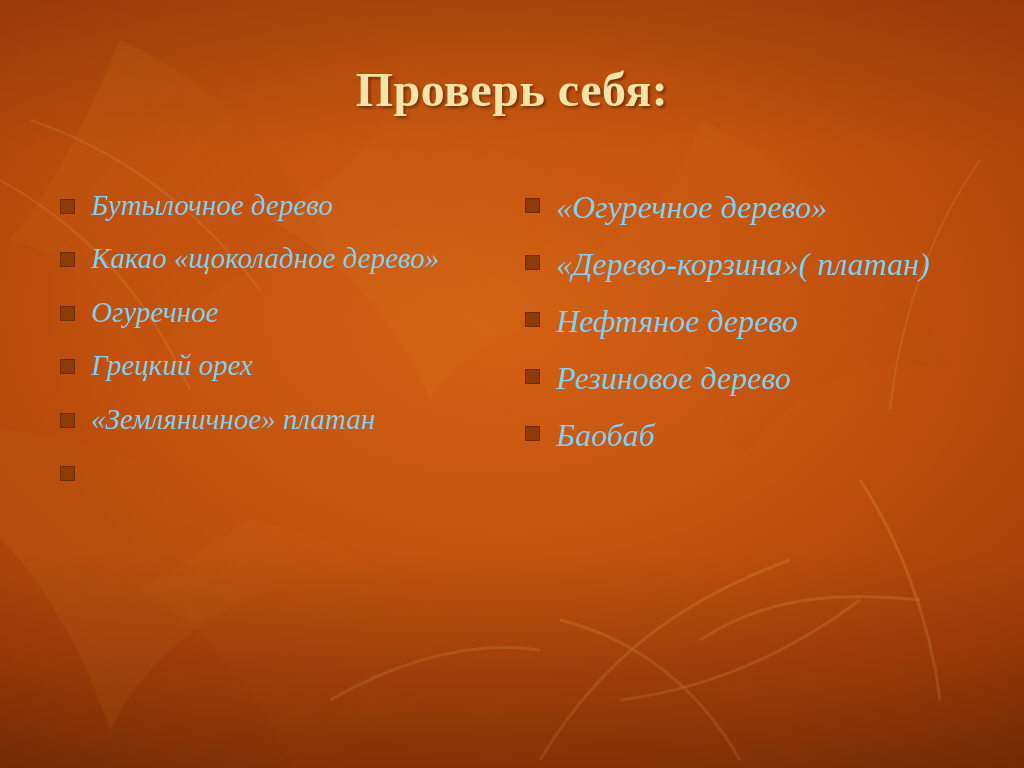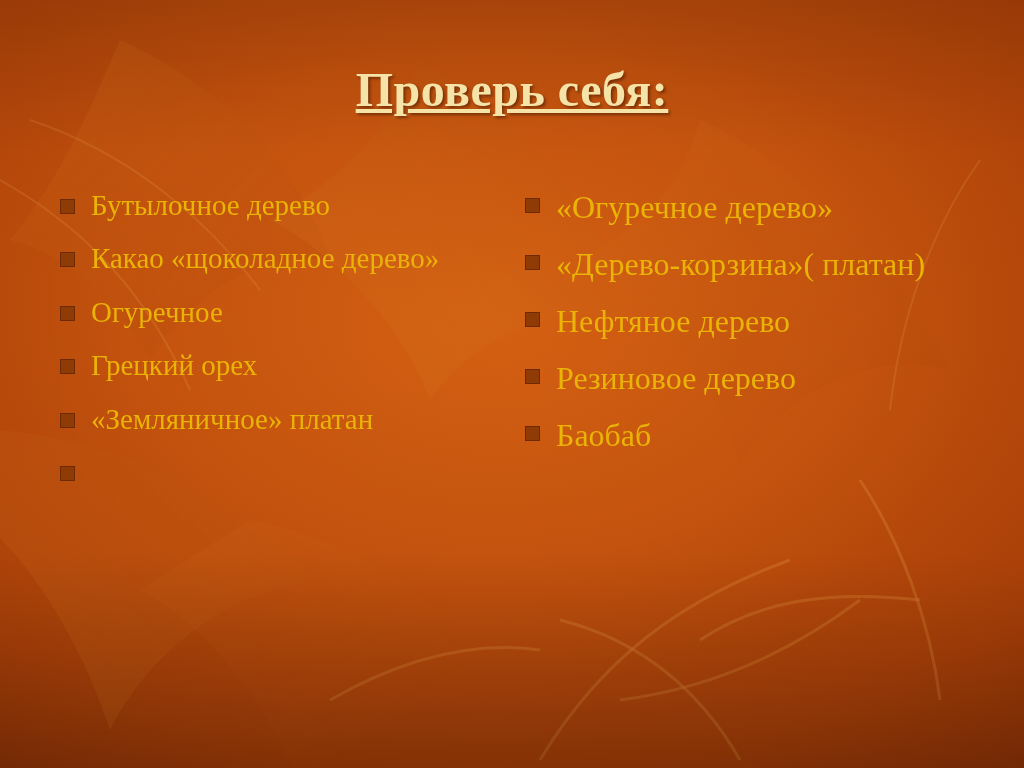--- a/index.html
+++ b/index.html
@@ -50,21 +50,20 @@
     position: absolute;
     left: 0;
     top: 62px;
     width: 1024px;
     text-align: center;
     font-size: 48px;
     font-weight: bold;
     color: #f5e3a8;
     letter-spacing: 0.5px;
     text-shadow: 2px 2px 3px rgba(60,20,0,0.55);
-    text-decoration: underline;
   }
 
   
   .column {
     position: absolute;
     top: 188px;
   }
   #col-left { left: 60px; width: 450px; }
   #col-right { left: 525px; width: 460px; }
 
@@ -76,23 +75,24 @@
   .bullet-marker {
     flex: 0 0 auto;
     width: 13px;
     height: 13px;
     background: #8f3b05;
     border: 1px solid #6e2b03;
     margin-top: 11px;
     margin-right: 16px;
   }
   .bullet-text {
-    color: #eab308;
+    color: #7dd3fc;
     font-size: 29px;
     line-height: 1.22;
+    font-style: italic;
   }
   #col-right .bullet-text { font-size: 32px; }
   #col-right .bullet-marker { margin-top: 10px; }
 </style>
 </head>
 <body>
 
 <div id="slide">
   <div id="canvas"></div>
 

